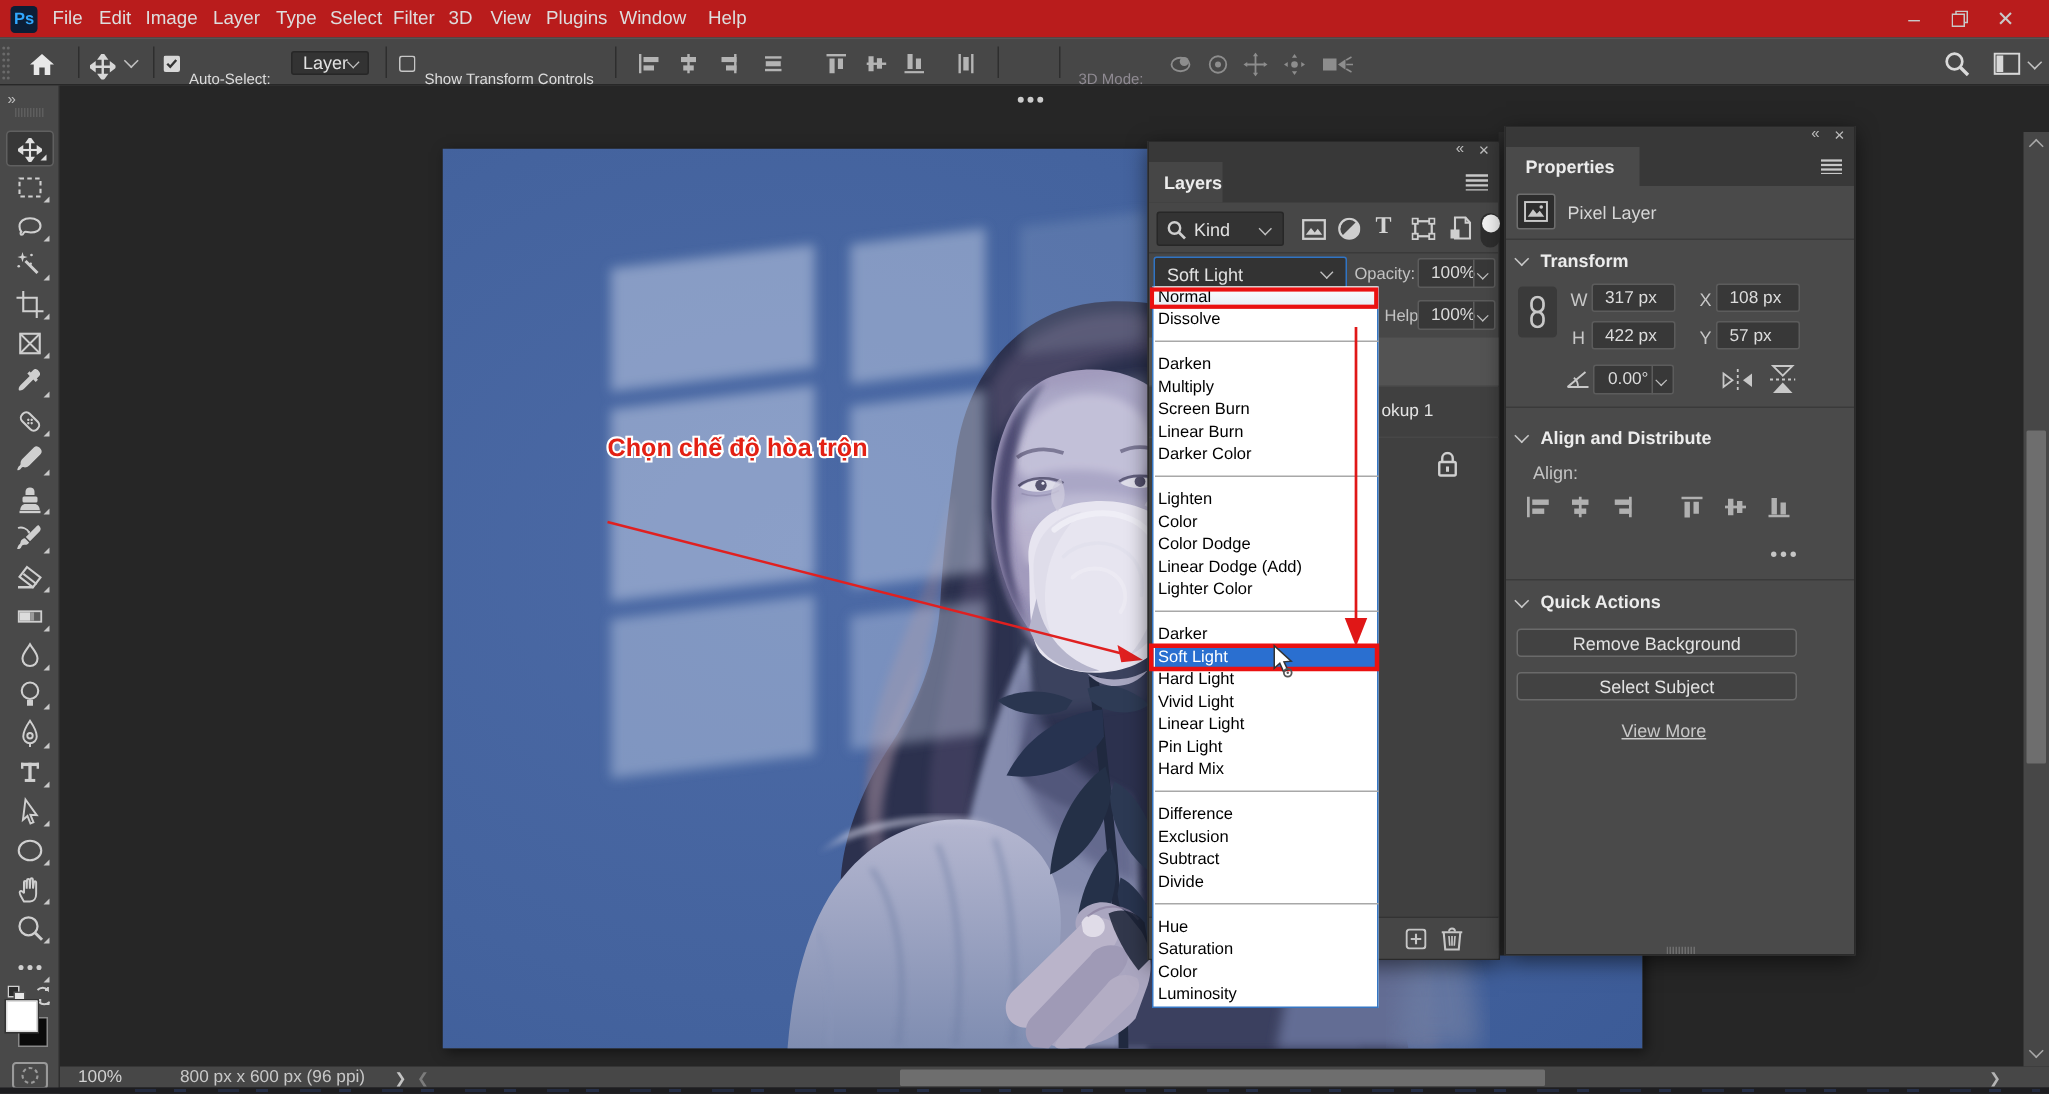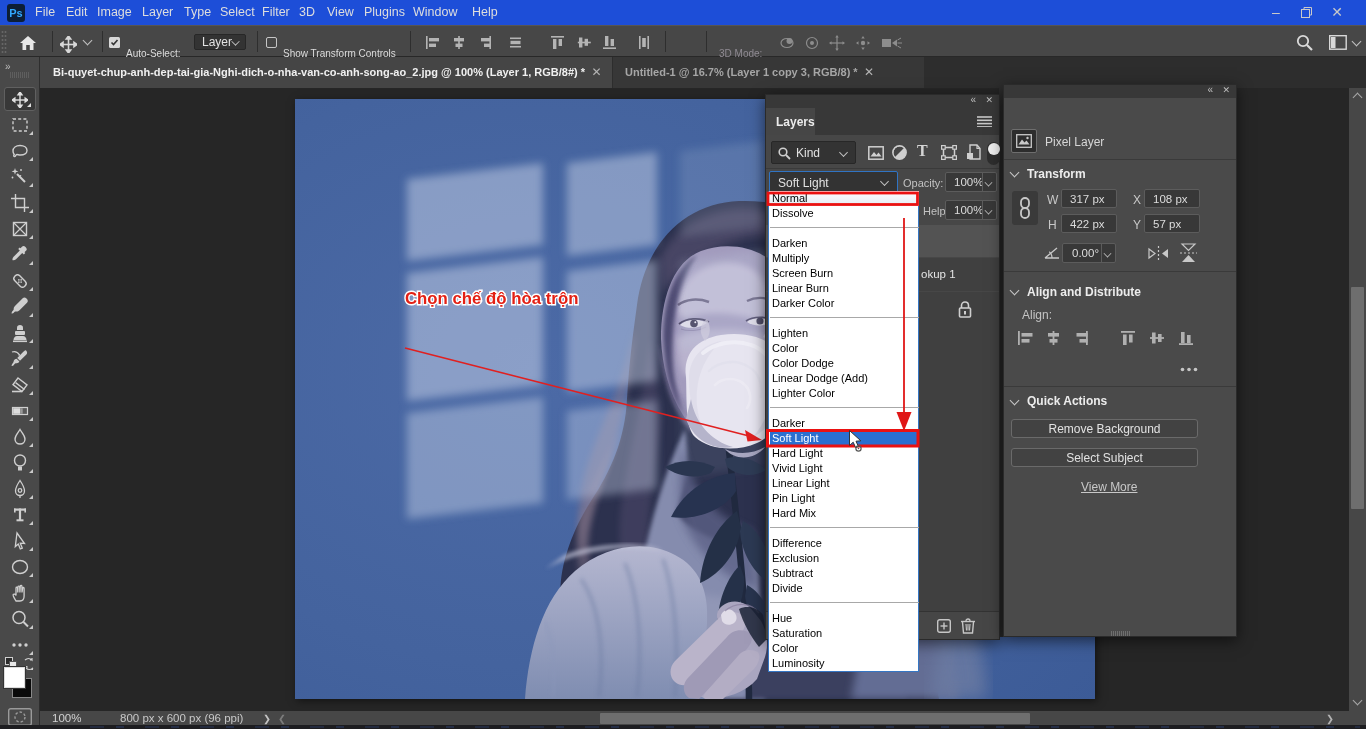--- a/index.html
+++ b/index.html
@@ -1,21 +1,21 @@
 <!DOCTYPE html>
 <html><head>
 <meta charset="utf-8">
 <style>
 * { margin:0; padding:0; box-sizing:border-box; }
 html,body { width:1366px; height:729px; overflow:hidden; background:#262626;
   font-family:"Liberation Sans", sans-serif; }
 #app { position:absolute; left:0; top:0; width:1366px; height:729px; }
 .abs { position:absolute; }
 
-#menubar { left:0; top:0; width:1366px; height:25px; background:#1d4ed8; color:#dedede; font-size:12.5px; }
+#menubar { left:0; top:0; width:1366px; height:25px; background:#b91c1c; color:#dedede; font-size:12.5px; }
 #menubar .mi { position:absolute; top:5px; }
 #pslogo { position:absolute; left:7px; top:3.5px; width:18px; height:18px; background:#0c1e36; border-radius:3px; color:#31a8ff; font-size:11px; font-weight:bold; text-align:center; line-height:18px; }
 .winbtn { position:absolute; top:0; width:30px; height:25px; color:#c9c9c9; text-align:center; line-height:25px; font-size:13px; }
 
 #optbar { left:0; top:25px; width:1366px; height:32px; background:#474747; border-top:1px solid #555; border-bottom:1px solid #282828; }
 .osep { position:absolute; top:5px; width:1px; height:21px; background:#2e2e2e; }
 .olabel { position:absolute; color:#dcdcdc; font-size:10px; top:22px; }
 
 #tabbar { left:40px; top:57px; width:1326px; height:31px; background:#2d2d2d; }
 .tab1 { position:absolute; left:0; top:0; width:572px; height:31px; background:#454545; color:#f0f0f0; font-size:11px; font-weight:bold; line-height:30px; padding-left:13px; white-space:nowrap; }
@@ -182,24 +182,20 @@
         <circle cx="7" cy="7" r="5.2" fill="none" stroke="#dadada" stroke-width="1.8"></circle>
         <line x1="11" y1="11" x2="16" y2="16" stroke="#dadada" stroke-width="2.2"></line>
       </svg>
   <svg class="abs" style="left:1329px;top:9px" width="18" height="15" viewBox="0 0 18 15">
         <rect x="0.7" y="0.7" width="16.5" height="13.5" fill="none" stroke="#d8d8d8" stroke-width="1.4"></rect>
         <rect x="2" y="2" width="4.5" height="11" fill="#d8d8d8"></rect>
       </svg>
   <span class="chev abs" style="left:1353px;top:12px"></span>
 </div>
 
-<div id="tabbar" class="abs">
-  <div class="tab1">Bi-quyet-chup-anh-dep-tai-gia-Nghi-dich-o-nha-van-co-anh-song-ao_2.jpg @ 100% (Layer 1, RGB/8#) * <span class="tabx">&nbsp;✕</span></div>
-  <div class="tab2">Untitled-1 @ 16.7% (Layer 1 copy 3, RGB/8) * <span class="tabx">&nbsp;✕</span></div>
-</div>
 
 <div id="toolbar" class="abs">
   <div class="abs" style="left:5px;top:4px;color:#bdbdbd;font-size:10px;letter-spacing:-2px">»</div>
   <svg class="abs" style="left:10px;top:15px" width="20" height="6" viewBox="0 0 20 6">
         <g stroke="#5e5e5e" stroke-width="1">
           <line x1="0.5" y1="0" x2="0.5" y2="6"></line>
           <line x1="2.5" y1="0" x2="2.5" y2="6"></line>
           <line x1="4.5" y1="0" x2="4.5" y2="6"></line>
           <line x1="6.5" y1="0" x2="6.5" y2="6"></line>
           <line x1="8.5" y1="0" x2="8.5" y2="6"></line>
@@ -656,20 +652,32 @@
             <line x1="9" y1="6" x2="8.5" y2="12.5"></line>
           </g>
         </svg>
   </div>
 </div>
 
 <div id="props" class="abs panel" style="left:1003px;top:84px;width:234px;height:553px;background:#4a4a4a">
   <div class="ptitle">
     <div class="abs" style="right:24px;top:-1px;color:#bdbdbd;font-size:10px;letter-spacing:-1px">«</div>
     <div class="abs" style="right:6px;top:0px;color:#bdbdbd;font-size:9px">✕</div>
+  </div>
+  <div class="ptabrow" style="top:13px;height:26px">
+    <div class="abs" style="left:0;top:0;width:89px;height:26px;background:#4a4a4a"></div>
+    <div class="ptab" style="left:13px;top:6px">Properties</div>
+    <svg class="abs" style="right:8px;top:8px" width="14" height="10" viewBox="0 0 14 10">
+          <g stroke="#c8c8c8" stroke-width="1.5">
+            <line x1="0" y1="1" x2="14" y2="1"></line>
+            <line x1="0" y1="4" x2="14" y2="4"></line>
+            <line x1="0" y1="7" x2="14" y2="7"></line>
+            <line x1="0" y1="10" x2="14" y2="10"></line>
+          </g>
+        </svg>
   </div>
 
   <div class="abs" style="left:7px;top:44px;width:26px;height:24px;background:#2d2d2d;border:1px solid #6e6e6e;border-radius:2px">
     <svg class="abs" style="left:4px;top:4px" width="16" height="14" viewBox="0 0 16 14">
           <rect x="0.7" y="0.7" width="14.6" height="12.6" fill="none" stroke="#c8c8c8" stroke-width="1.3"></rect>
           <path d="M2.5 10.5 L6 5.5 L8.5 8.5 L10.5 6.5 L13.5 10.5 Z" fill="#c8c8c8"></path>
           <circle cx="11.5" cy="4" r="1.2" fill="#c8c8c8"></circle>
         </svg>
   </div>
   <div class="abs" style="left:41px;top:50px;color:#d6d6d6;font-size:12px">Pixel Layer</div>

